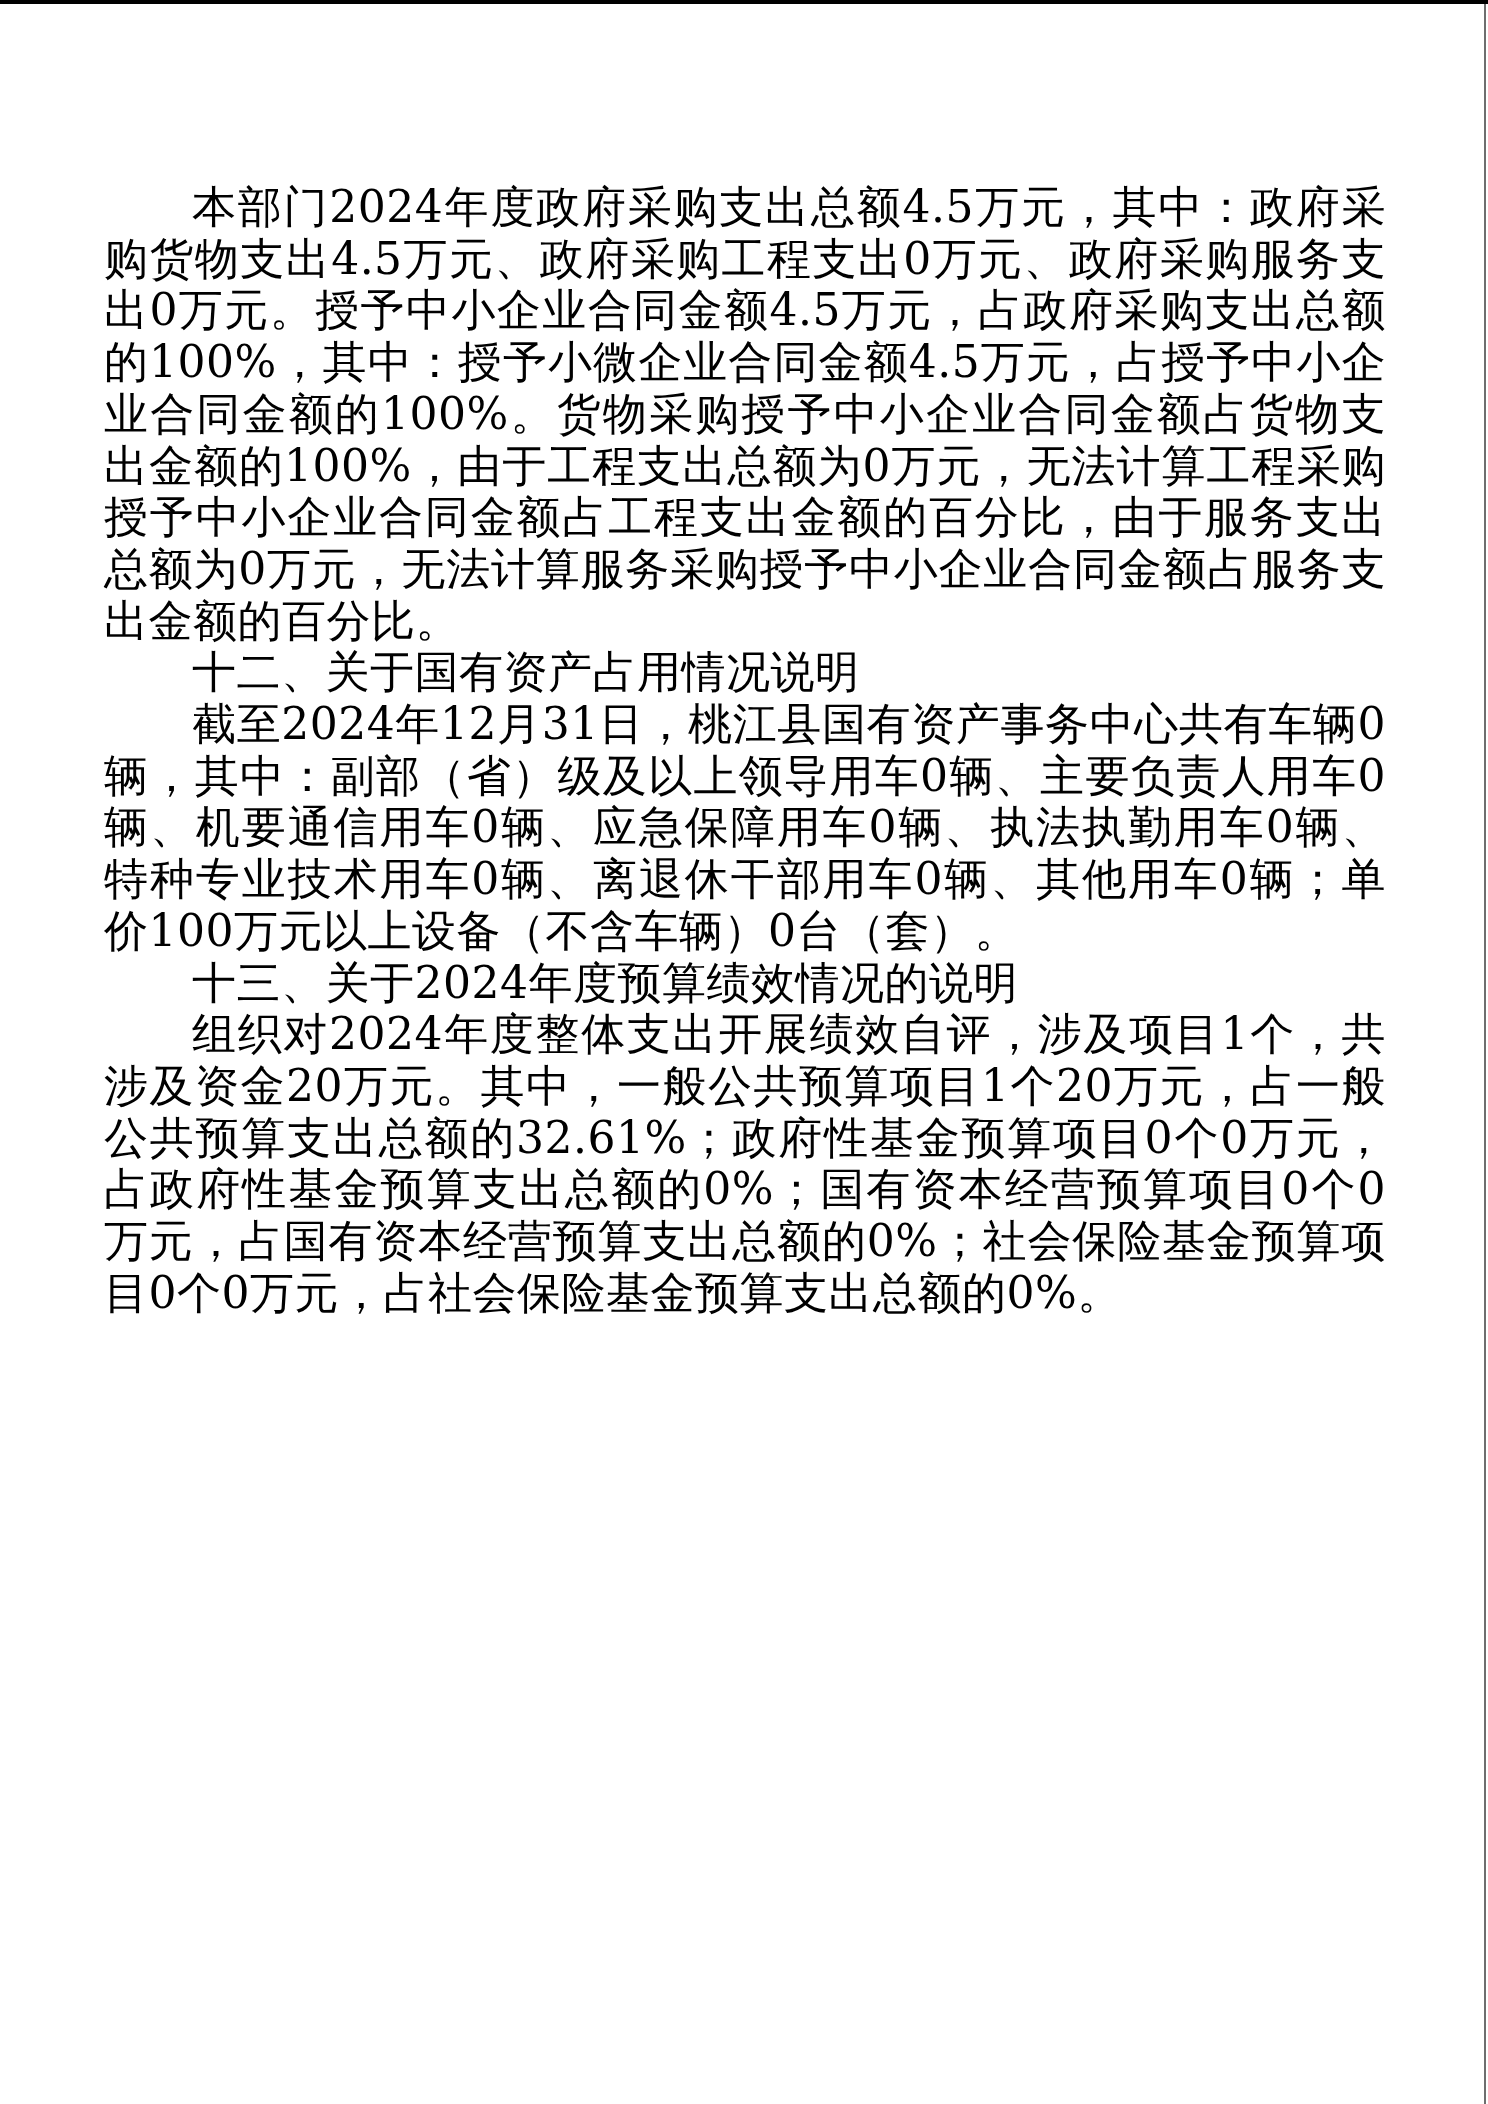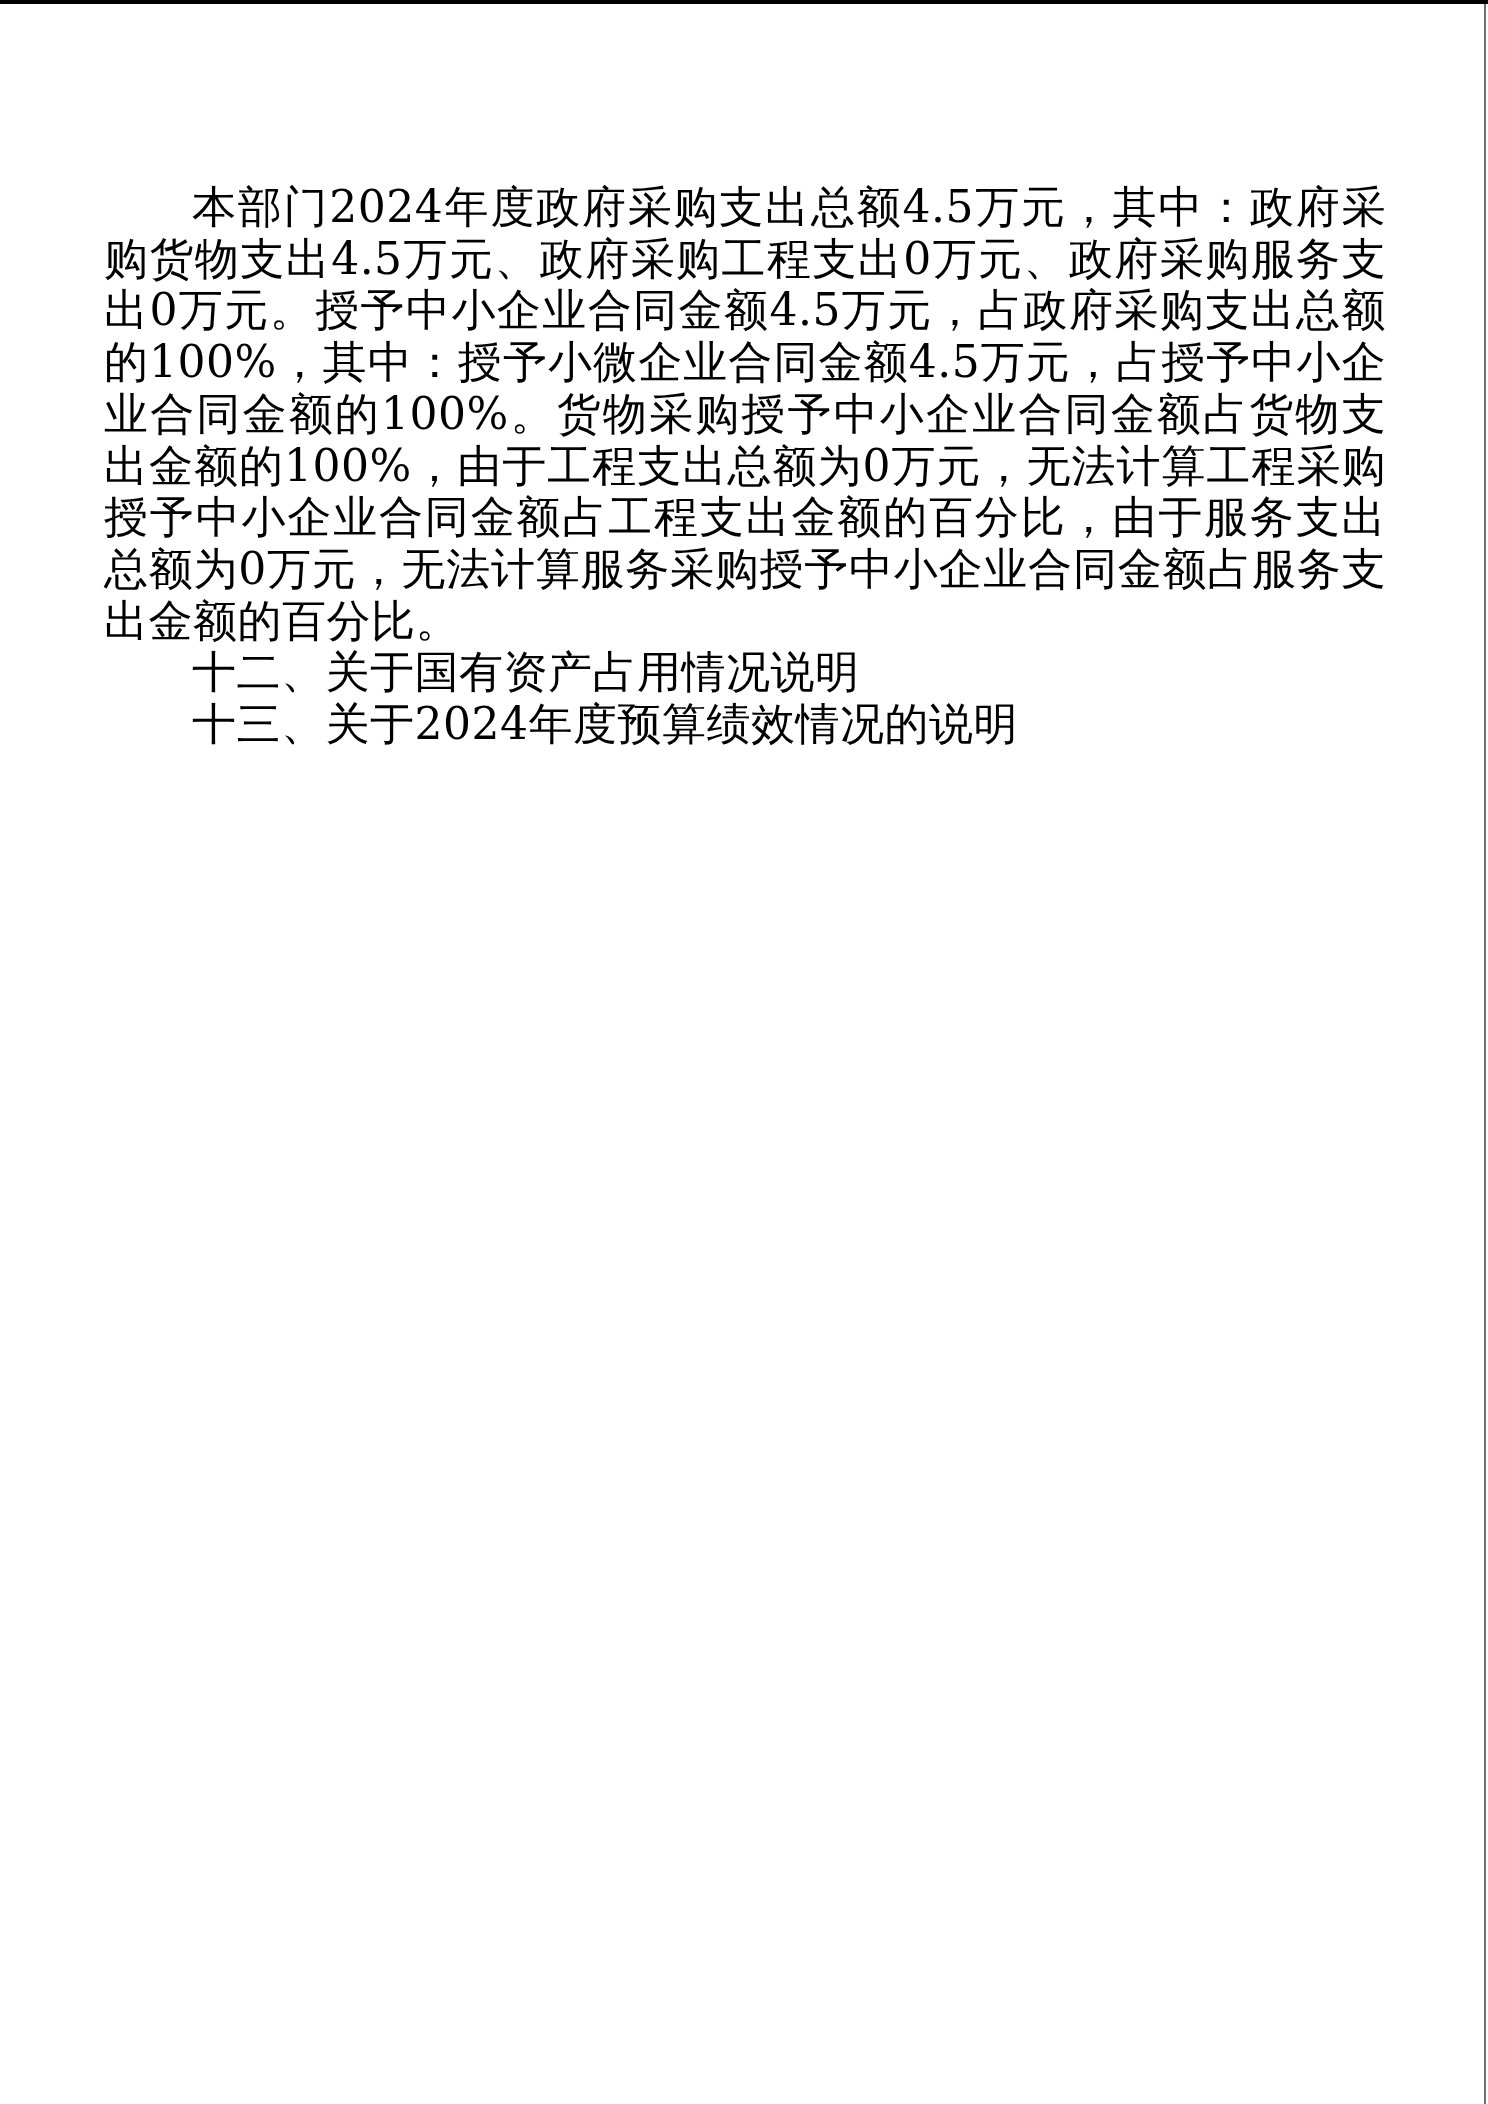--- a/index.html
+++ b/index.html
@@ -55,14 +55,16 @@
 </style>
 </head>
 <body>
 
 <div class="top-border"></div>
 <div class="right-border"></div>
 
 <div class="content">
   <p class="para">本部门2024年度政府采购支出总额4.5万元，其中：政府采购货物支出4.5万元、政府采购工程支出0万元、政府采购服务支出0万元。授予中小企业合同金额4.5万元，占政府采购支出总额的100%，其中：授予小微企业合同金额4.5万元，占授予中小企业合同金额的100%。货物采购授予中小企业合同金额占货物支出金额的100%，由于工程支出总额为0万元，无法计算工程采购授予中小企业合同金额占工程支出金额的百分比，由于服务支出总额为0万元，无法计算服务采购授予中小企业合同金额占服务支出金额的百分比。</p>
   <p class="heading">十二、关于国有资产占用情况说明</p>
+  <p class="para">截至2024年12月31日，桃江县国有资产事务中心共有车辆0辆，其中：副部（省）级及以上领导用车0辆、主要负责人用车0辆、机要通信用车0辆、应急保障用车0辆、执法执勤用车0辆、特种专业技术用车0辆、离退休干部用车0辆、其他用车0辆；单价100万元以上设备（不含车辆）0台（套）。</p>
   <p class="heading">十三、关于2024年度预算绩效情况的说明</p>
+  <p class="para">组织对2024年度整体支出开展绩效自评，涉及项目1个，共涉及资金20万元。其中，一般公共预算项目1个20万元，占一般公共预算支出总额的32.61%；政府性基金预算项目0个0万元，占政府性基金预算支出总额的0%；国有资本经营预算项目0个0万元，占国有资本经营预算支出总额的0%；社会保险基金预算项目0个0万元，占社会保险基金预算支出总额的0%。</p>
 </div>
 
 </body></html>

